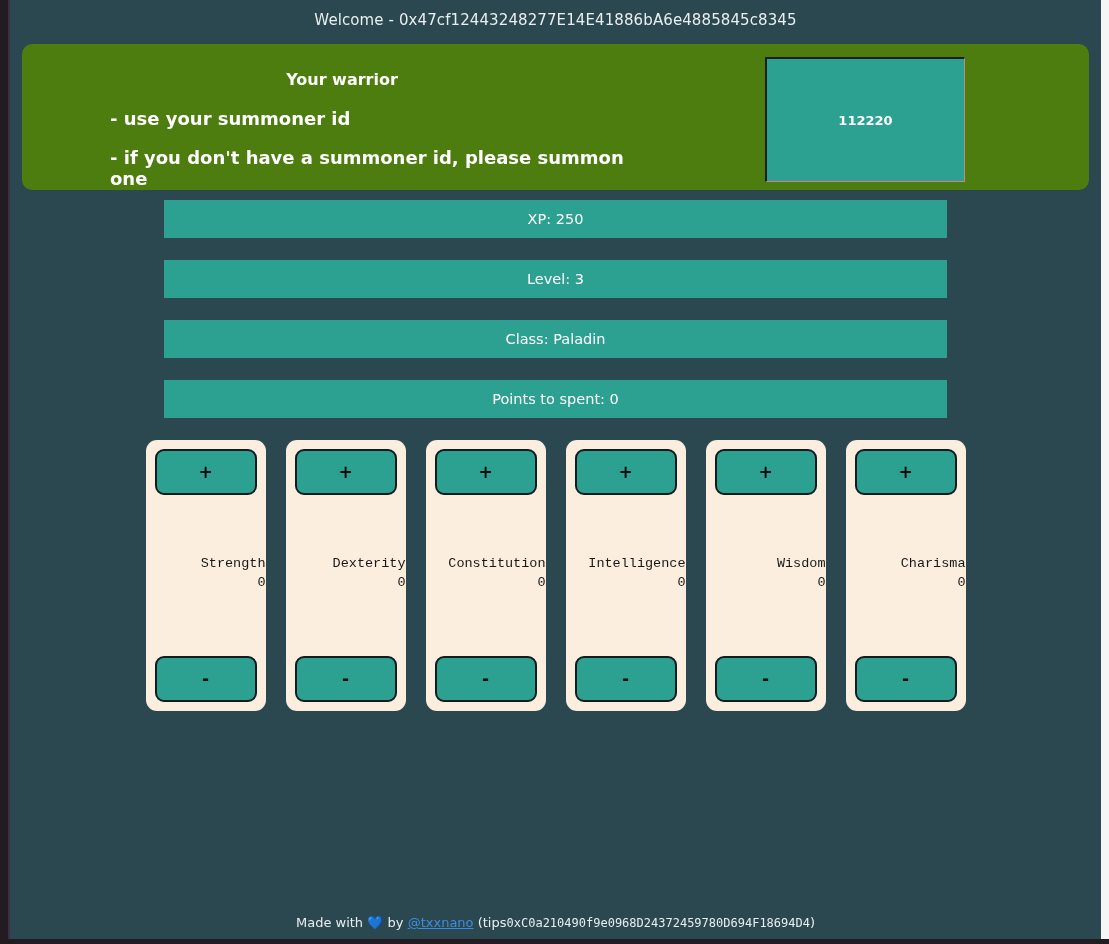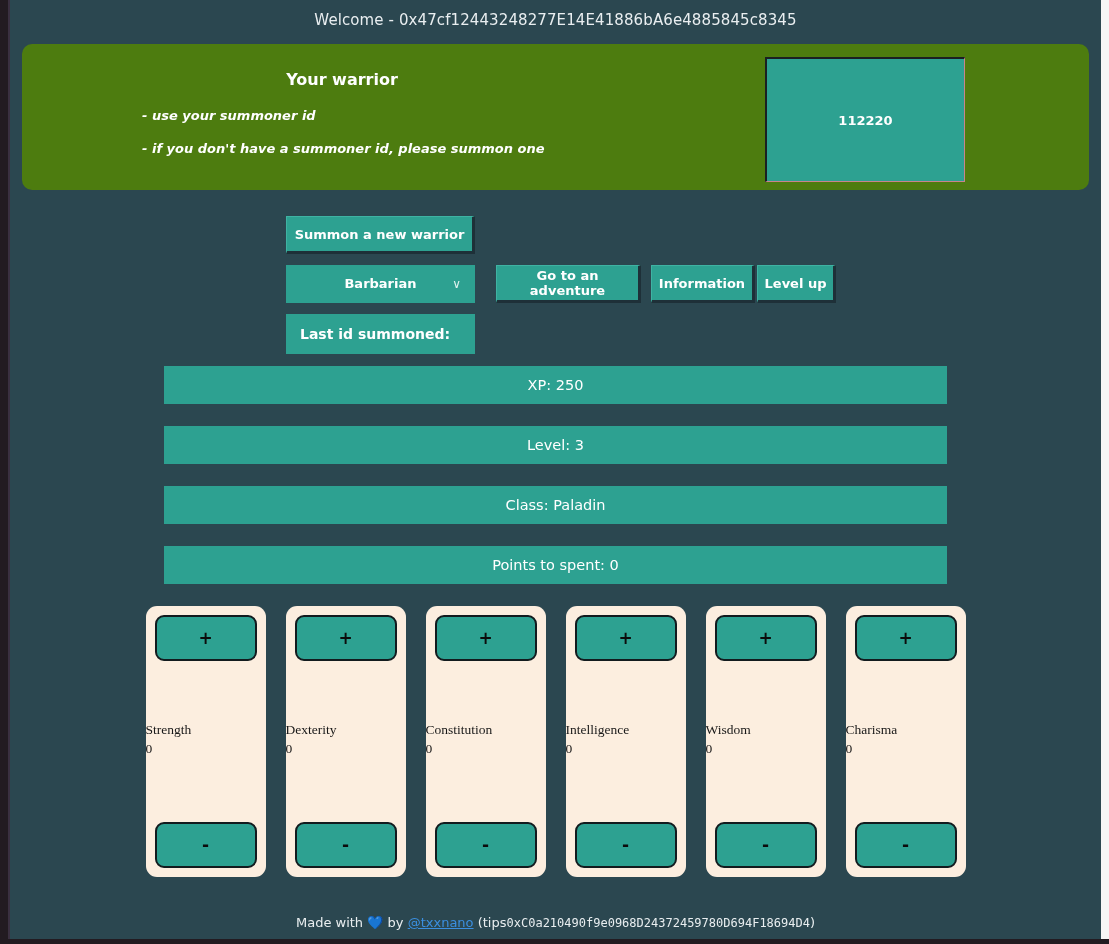--- a/index.html
+++ b/index.html
@@ -80,24 +80,23 @@
   .hero-heading {
     text-align: center;
     color: #ffffff;
     font-weight: bold;
     font-size: 16px;
     font-family: "DejaVu Sans", sans-serif;
   }
   .hero-line {
     color: #ffffff;
     font-weight: bold;
-    font-size: 13px;
-    margin-left: 120px;
-    font-family: "DejaVu Sans", sans-serif;
-    font-style: italic;
+    font-size: 18px;
+    margin-left: 88px;
+    font-family: "DejaVu Sans", sans-serif;
   }
   .hero-line.l1 { margin-top: 19px; }
   .hero-line.l2 { margin-top: 18px; }
 
   .summoner-input {
     position: absolute;
     left: 743px;
     top: 13px;
     width: 200px;
     height: 125px;
@@ -248,25 +247,25 @@
     line-height: 42px;
     text-align: center;
   }
   .pm-plus { top: 9px; }
   .pm-minus { bottom: 9px; }
   .card-label {
     position: absolute;
     left: 0;
     top: 114px;
     width: 100%;
-    text-align: left;
+    text-align: right;
     color: #181818;
     font-size: 13.5px;
     line-height: 19px;
-    font-family: Liberation Serif, serif;
+    font-family: Liberation Mono, monospace;
   }
   .card-value {
     display: block;
     font-size: 13.5px;
     color: #181818;
   }
 
   
   .footer {
     position: absolute;
@@ -304,34 +303,20 @@
 
     <div class="hero">
       <div class="hero-left">
         <div class="hero-heading">Your warrior</div>
         <div class="hero-line l1">- use your summoner id</div>
         <div class="hero-line l2">- if you don't have a summoner id, please summon one</div>
       </div>
       <input class="summoner-input" type="text" value="112220" style="">
     </div>
 
-    <div class="actions">
-      <button class="btn-teal btn-summon">Summon a new warrior</button>
-
-      <div class="class-select">
-        <span>Barbarian</span>
-        <span class="chev">∨</span>
-      </div>
-
-      <button class="btn-teal btn-adventure">Go to an adventure</button>
-      <button class="btn-teal btn-information">Information</button>
-      <button class="btn-teal btn-levelup">Level up</button>
-
-      <div class="lastid">Last id summoned:</div>
-    </div>
 
     <div class="statbars">
       <div class="statbar">XP: 250</div>
       <div class="statbar">Level: 3</div>
       <div class="statbar">Class: Paladin</div>
       <div class="statbar">Points to spent: 0</div>
     </div>
 
     <div class="cards">
 

